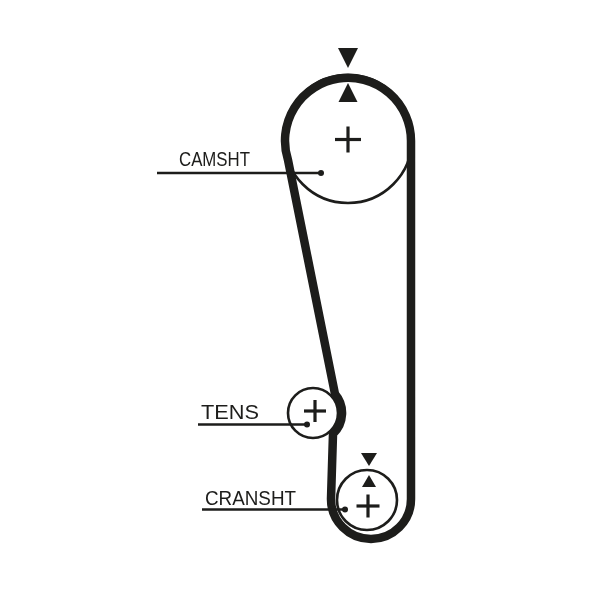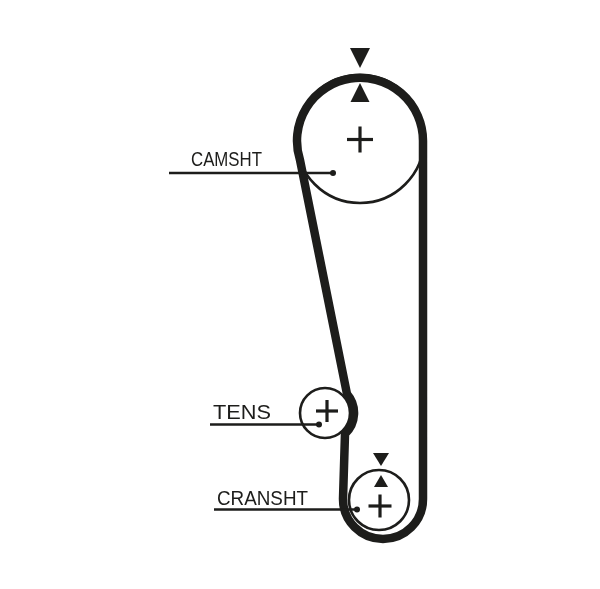--- a/index.html
+++ b/index.html
@@ -6,21 +6,20 @@
     margin: 0;
     padding: 0;
     background: #ffffff;
   }
   .stage {
     position: relative;
     width: 512px;
     height: 589px;
     background: #0f766e;
     font-family: "Liberation Sans", sans-serif;
-    margin-left: 12px;
   }
   svg { display: block; }
 
   .ink-stroke-thin   { stroke: #1d1d1b; stroke-width: 2.6; fill: none; }
   .ink-stroke-belt   { stroke: #1d1d1b; stroke-width: 8.5; fill: none; stroke-linejoin: round; }
   .ink-stroke-cross  { stroke: #1d1d1b; stroke-width: 3.2; fill: none; stroke-linecap: butt; }
   .ink-stroke-leader { stroke: #1d1d1b; stroke-width: 2.6; fill: none; }
   .ink-fill          { fill: #1d1d1b; stroke: none; }
   .diagram-label {
     fill: #1d1d1b;

